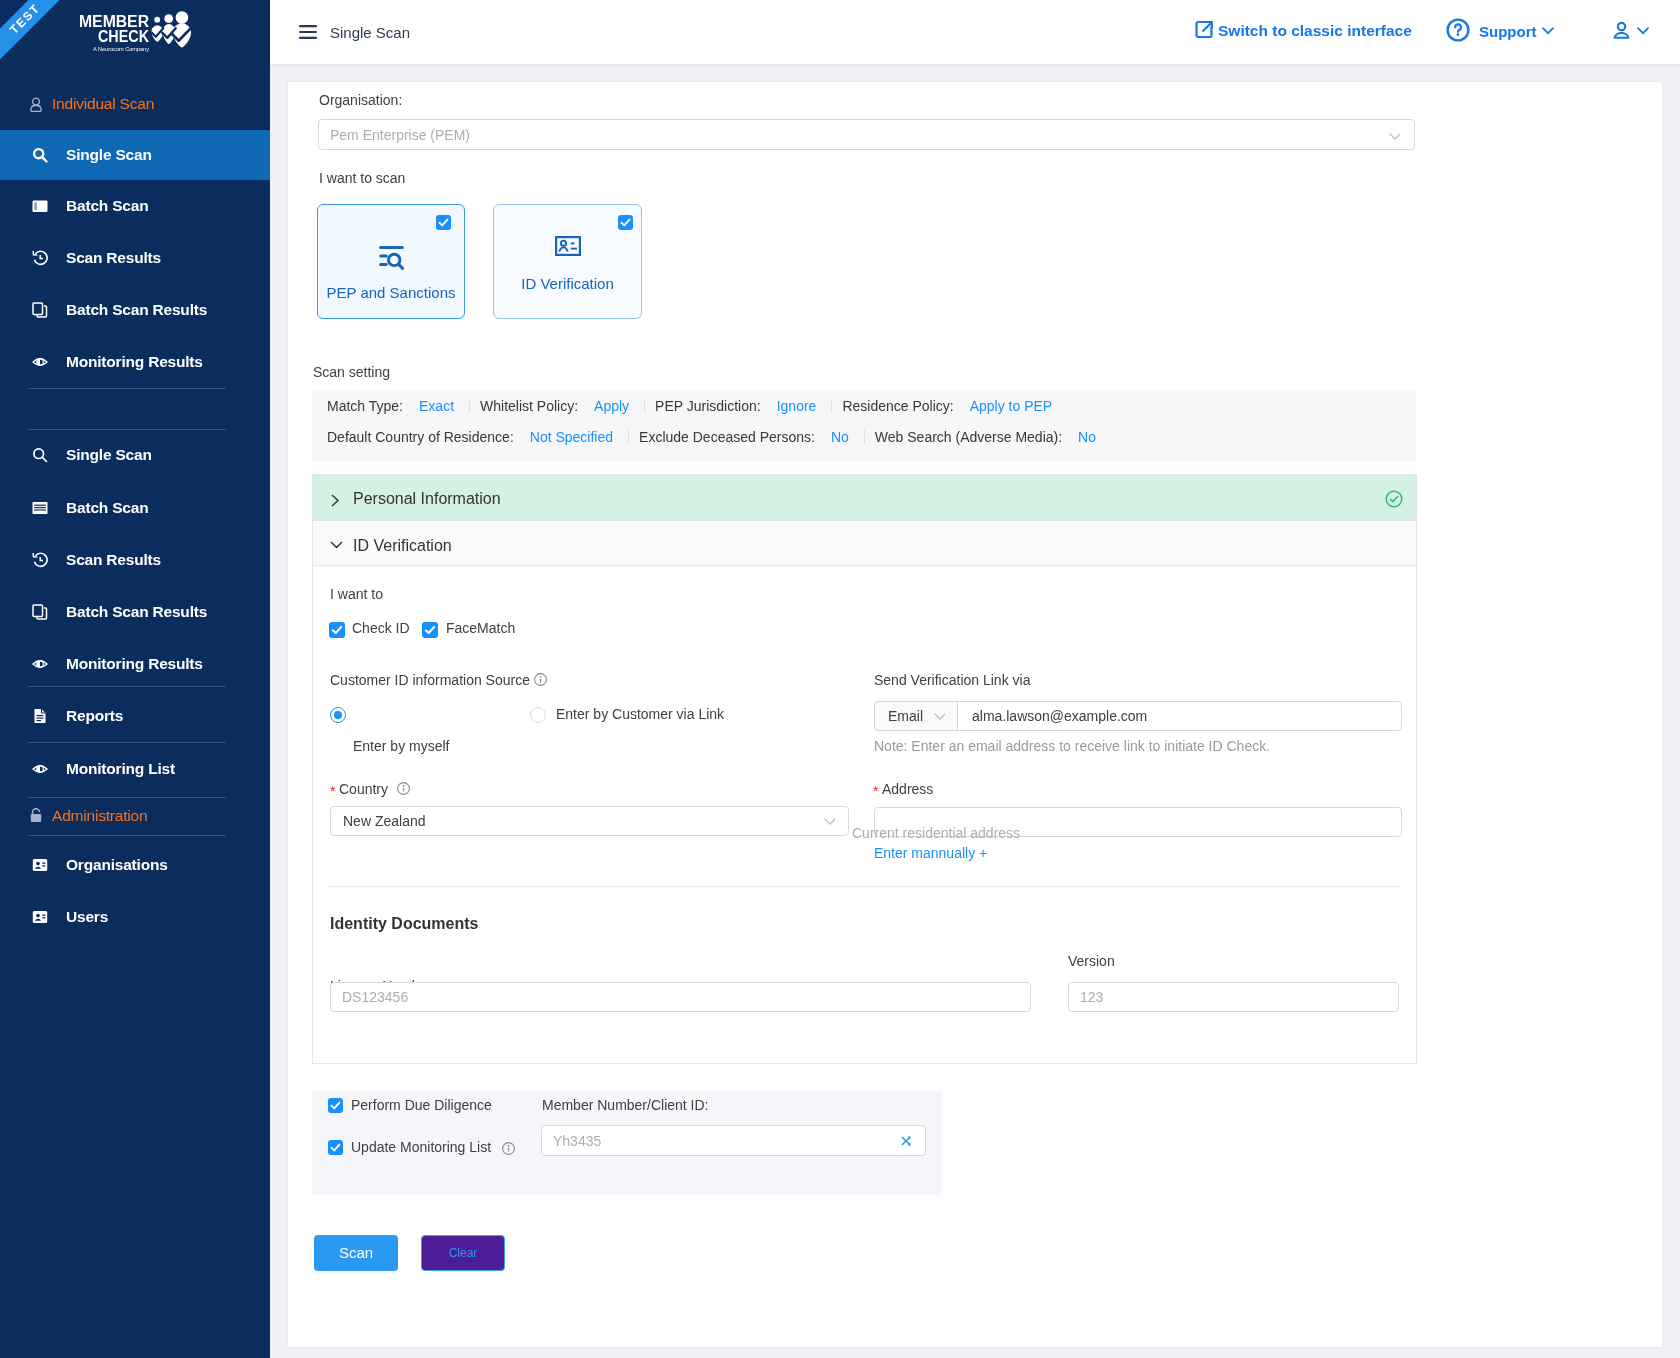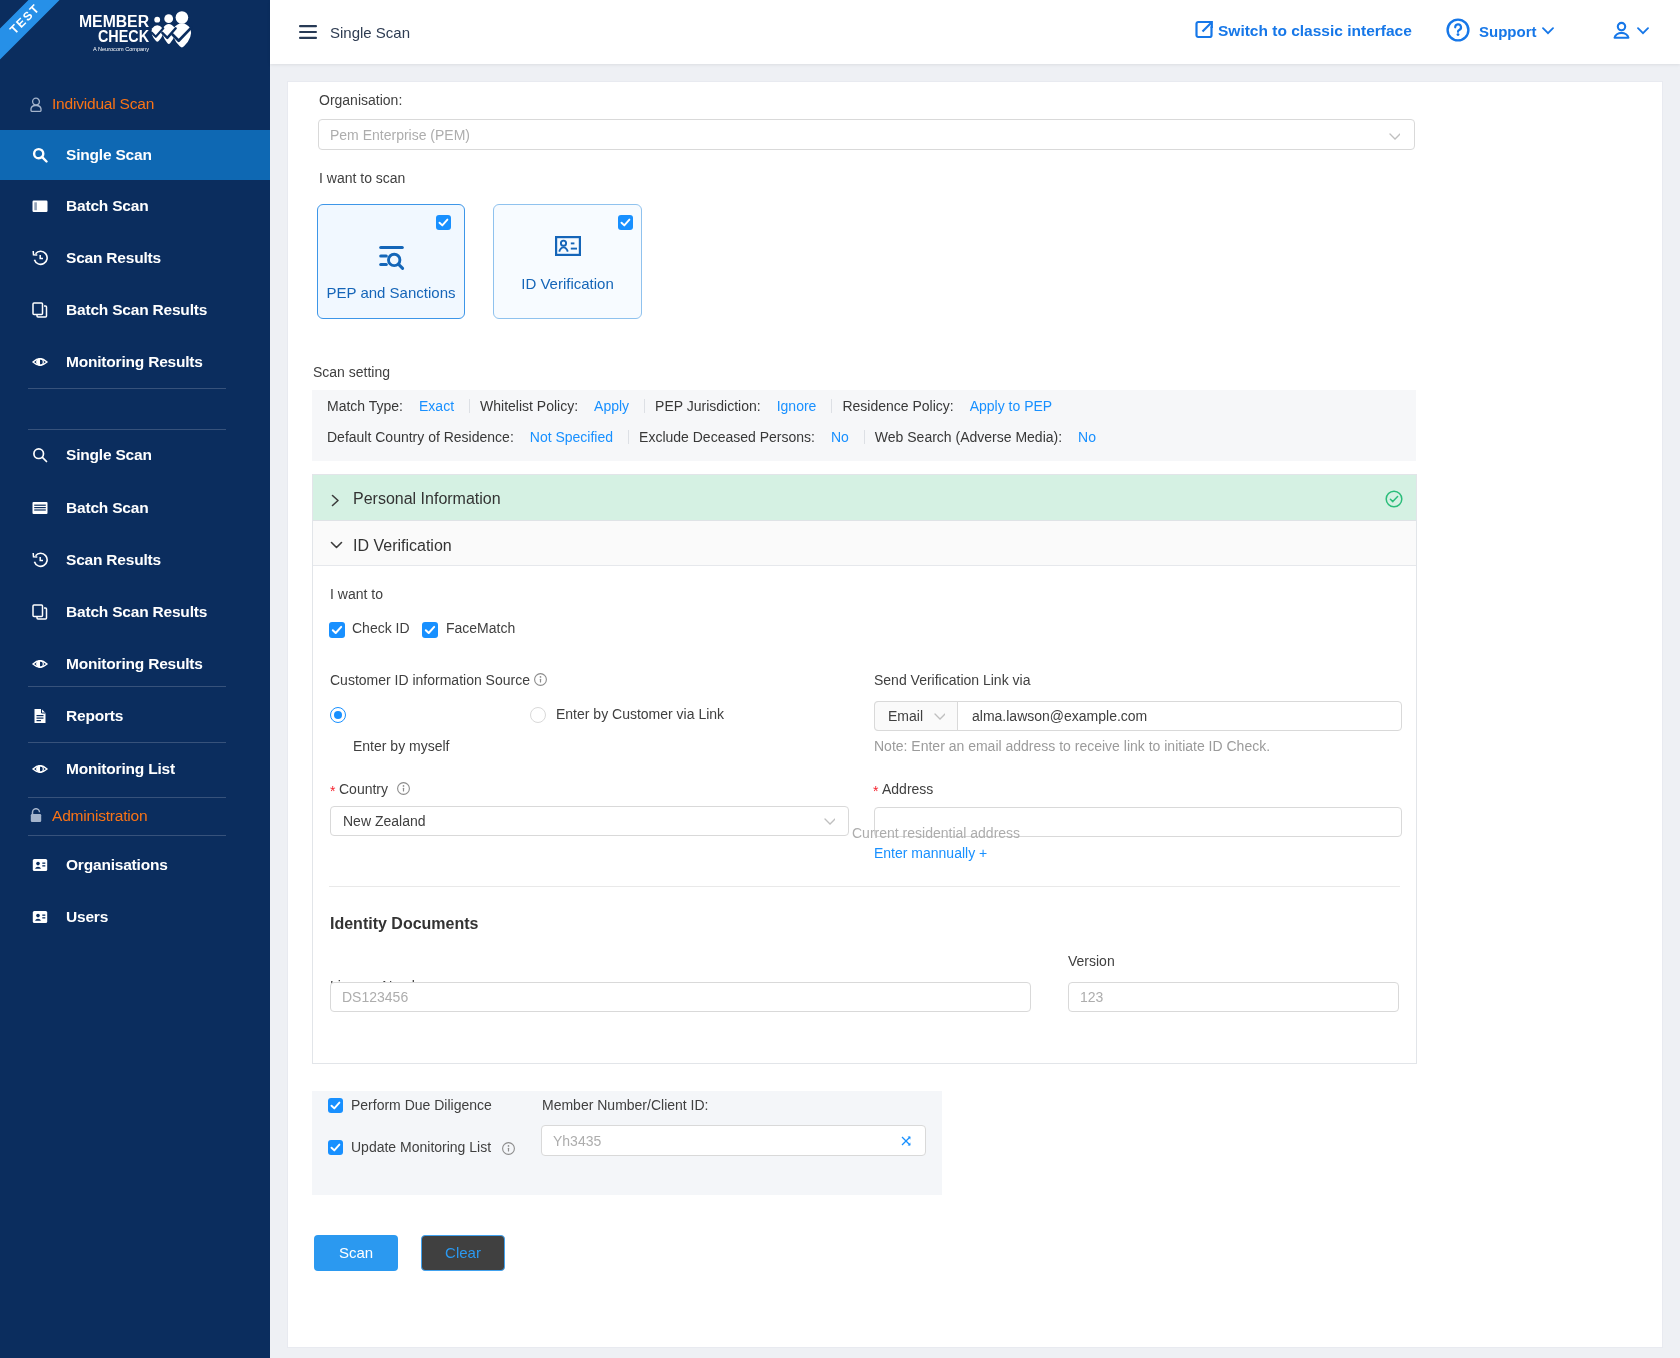--- a/index.html
+++ b/index.html
@@ -412,14 +412,14 @@
   </svg>
   <svg class="chk" style="left:40px;top:1058px;" width="15" height="15">
       <use href="#i-cb15"></use>
     </svg>
   <span class="lbl" style="left:63px;top:1057px;">Update Monitoring List</span>
   <svg class="chk" style="left:214px;top:1060px;" width="13" height="13">
       <use href="#i-info"></use>
     </svg>
 
   <div style="position:absolute;left:26px;top:1153px;width:84px;height:36px;background:#2b99f0;border-radius:4px;color:#fff;font-size:15px;text-align:center;line-height:36px;">Scan</div>
-  <div style="position:absolute;left:133px;top:1153px;width:84px;height:36px;background:#404040;border:1px solid #41a2ef;border-radius:4px;color:#2b99f0;font-size:15px;text-align:center;line-height:34px;">Clear</div>
+  <div style="position:absolute;left:133px;top:1153px;width:84px;height:36px;background:#4c1d95;border:1px solid #41a2ef;border-radius:4px;color:#2b99f0;font-size:12px;text-align:center;line-height:34px;">Clear</div>
 </div>
 
 </body></html>

